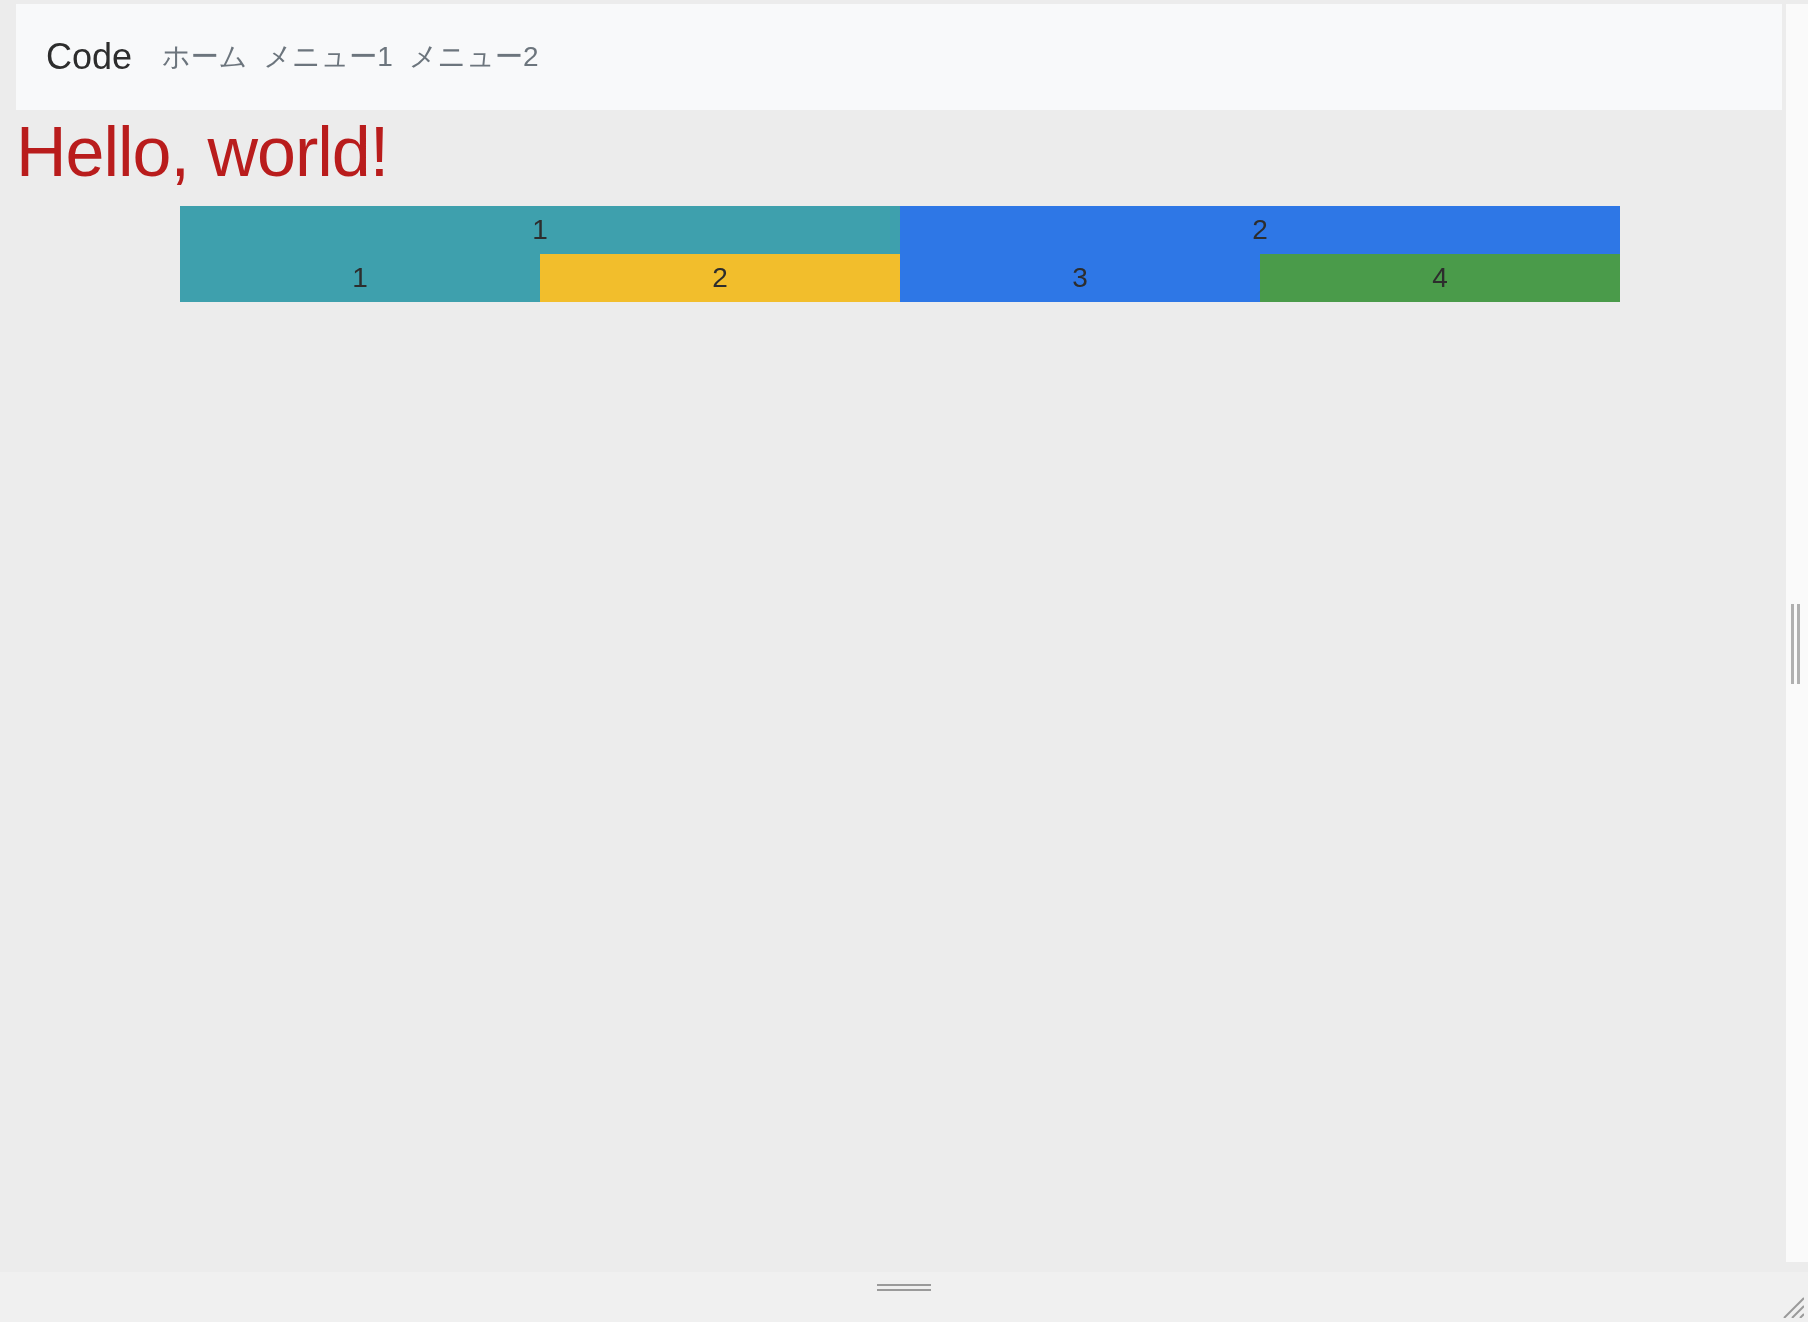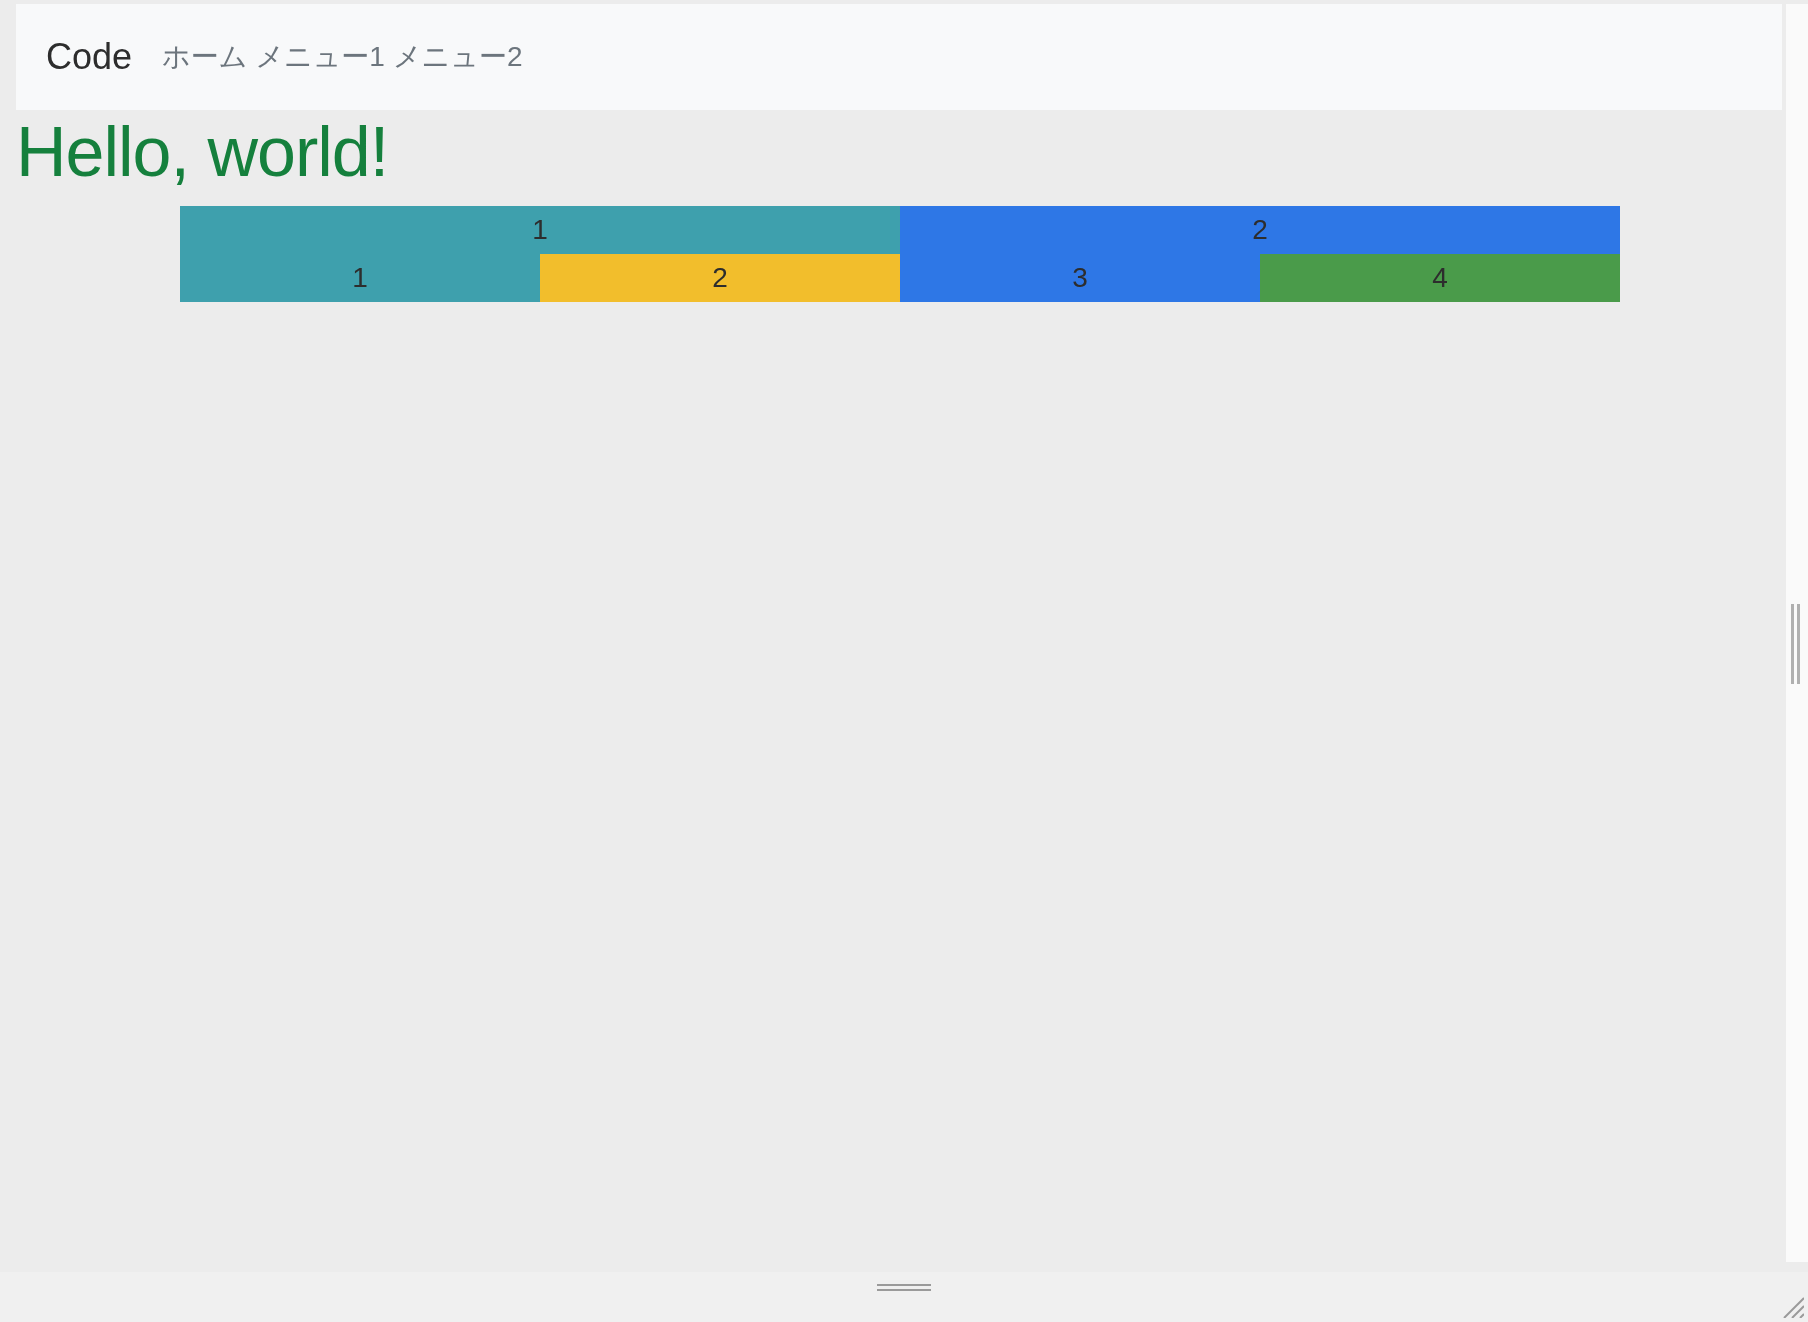--- a/index.html
+++ b/index.html
@@ -36,34 +36,34 @@
     }
     
     .navbar-brand {
       font-size: 36px;
       color: #2d2d2d;
       font-weight: 400;
     }
     
     .navbar-links {
       display: flex;
-      gap: 8px;
+      gap: 16px;
     }
     
     .navbar-link {
       font-size: 28px;
       color: #6c757d;
       font-weight: 400;
       cursor: pointer;
     }
     
     .heading {
       font-size: 70px;
       font-weight: 500;
-      color: #15803d;
+      color: #b91c1c;
       margin-top: 2px;
       margin-left: 0px;
       letter-spacing: -1px;
     }
     
     .grid-container {
       width: 1440px;
       margin-left: 164px;
       margin-top: 14px;
     }

